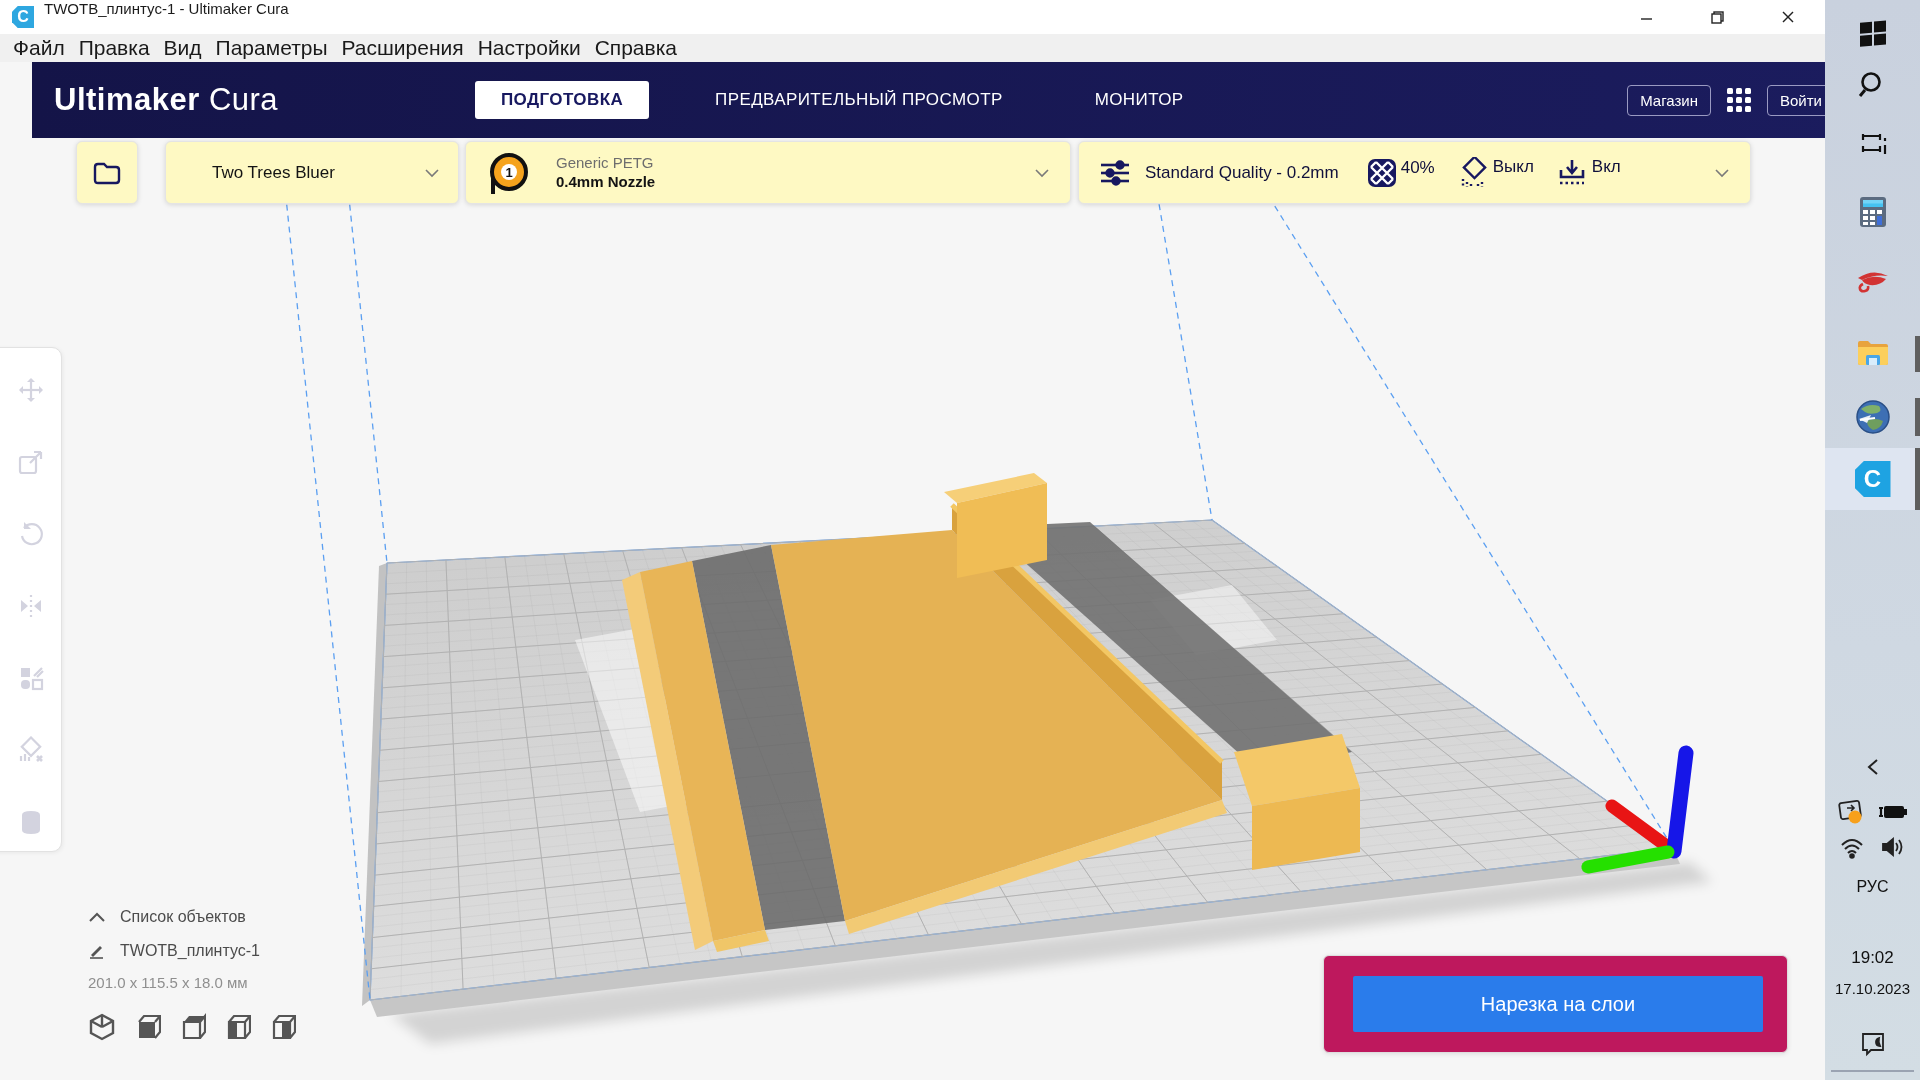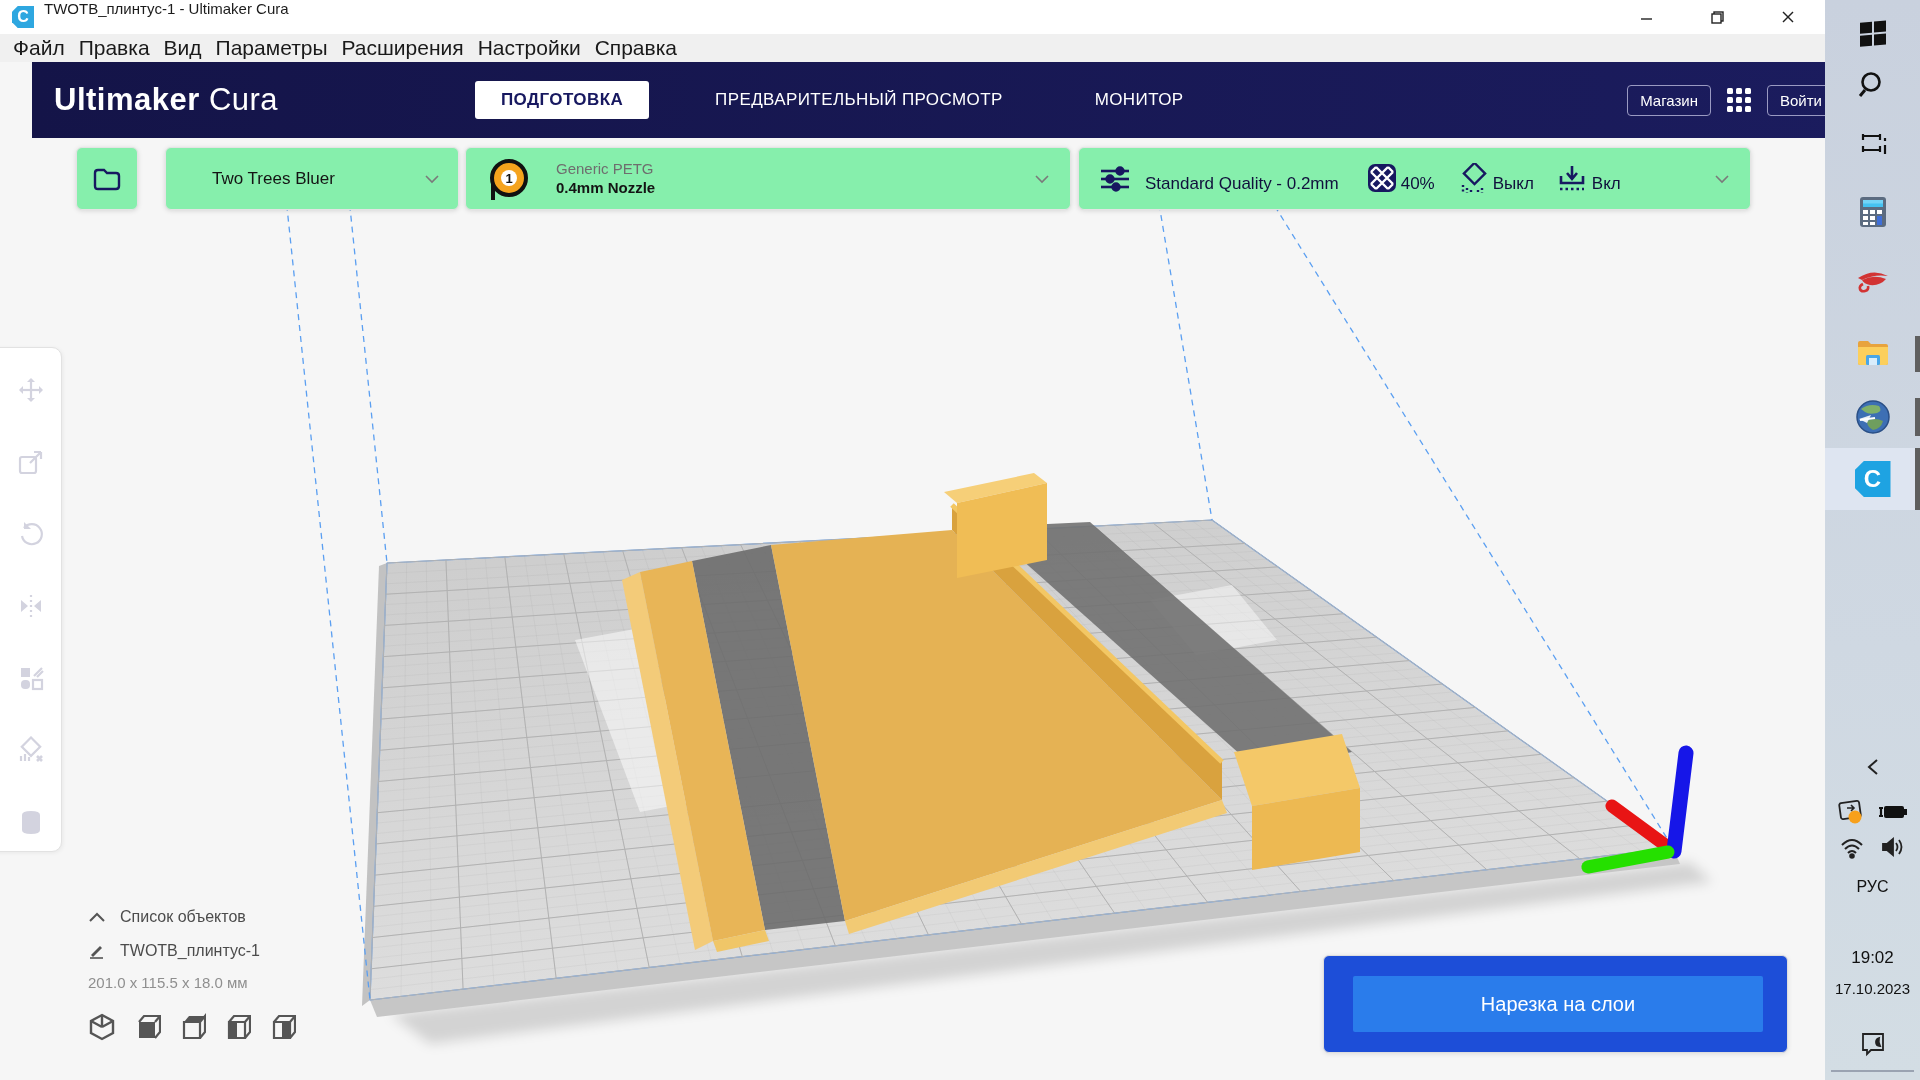--- a/index.html
+++ b/index.html
@@ -27,32 +27,32 @@
   #logo b { font-weight:700; } #logo span { font-weight:300; }
   #stage-tabs { position:absolute; left:430px; top:0; height:76px; display:flex; align-items:center;padding-left:13px; }
   .stage-tab { font-size:17px; color:#fff; font-weight:500; letter-spacing:.4px; padding:9px 26px; border-radius:3px; }
   .stage-tab.active { background:#fff; color:#171860; font-weight:600; }
   #header-right { position:absolute; right:22px; top:0; height:76px; display:flex; align-items:center; gap:16px; }
   .hdr-btn { border:1px solid #9a9ac2; border-radius:4px; color:#fff; font-size:15px; padding:6px 12px; background:transparent; }
   #apps-grid { width:24px; height:24px; display:grid; grid-template-columns:repeat(3,6px); grid-template-rows:repeat(3,6px); gap:3px; }
   #apps-grid i { background:#fff; border-radius:1.5px; }
 
   
-  .card { position:absolute; top:147px; height:63px; background:#86efac; border:1px solid #e4e4e4; border-radius:6px;
+  .card { position:absolute; top:141px; height:63px; background:#fef9c3; border:1px solid #e4e4e4; border-radius:6px;
           box-shadow:0 1px 5px rgba(0,0,0,.13); display:flex; align-items:center; }
   #card-open { left:76px; width:62px; justify-content:center; }
   #card-printer { left:165px; width:294px; padding:0 18px; }
   #card-material { left:465px; width:606px; padding:0 20px; }
   #card-settings { left:1078px; width:673px; padding:0 20px; }
   .chev { margin-left:auto; stroke:#7a7a7a; }
   #printer-name { font-size:17px; color:#141414; margin-left:28px; }
   #mat-text { margin-left:24px; line-height:1.25; }
   #mat-line1 { font-size:15px; color:#6e6e6e; }
   #mat-line2 { font-size:15px; color:#141414; font-weight:bold; }
-  .set-label { font-size:17px; color:#10103c;margin-top:11px; }
+  .set-label { font-size:17px; color:#10103c; }
   .set-group { display:flex; align-items:flex-start; gap:4px; }
 
   
   #viewport { position:absolute; left:0; top:138px; width:1825px; height:942px; background:#f6f6f6; }
   #scene { position:absolute; left:0; top:0; }
 
   
   #tool-panel { position:absolute; left:-12px; top:209px; width:74px; height:505px; background:#fff;
                 border:1px solid #e2e2e2; border-radius:0 10px 10px 0; box-shadow:1px 1px 4px rgba(0,0,0,.06);
                 display:flex; flex-direction:column; align-items:flex-end; padding:28px 16px; gap:44px; }
@@ -62,21 +62,21 @@
   
   #objlist { position:absolute; left:88px; top:762px; color:#4c4c4c; }
   .obj-row { display:flex; align-items:center; gap:14px; height:34px; }
   #objlist .hdr { font-size:16px; color:#4c4c4c; }
   #obj-name { font-size:16px; color:#4c4c4c; }
   #obj-dims { font-size:15px; color:#8f8f8f; margin-top:6px; }
   #view-cubes { display:flex; gap:17px; margin-top:22px; }
   .cube { width:28px; height:28px; }
 
   
-  #slice-panel { position:absolute; left:1323px; top:817px; width:465px; height:98px; background:#1d4ed8;
+  #slice-panel { position:absolute; left:1323px; top:817px; width:465px; height:98px; background:#be185d;
                  border:1px solid #dedede; border-radius:6px; box-shadow:0 1px 5px rgba(0,0,0,.10); }
   #slice-btn { position:absolute; left:29px; top:20px; width:410px; height:56px; background:#2a7ceb; border:none;
                border-radius:2px; color:#fff; font-size:20px; font-family:"Liberation Sans",sans-serif; }
 
   
   #taskbar { position:absolute; right:0; top:0; width:95px; height:1080px;
              background:linear-gradient(180deg,#c9d1de,#cfd8e2 60%,#d3dde4); }
   .tb-item { position:absolute; left:0; width:95px; display:flex; align-items:center; justify-content:center; }
   .run-bar { position:absolute; right:0; width:5px; background:#5f5f5f; }
   #tb-cura-tile { position:absolute; left:0; top:448px; width:95px; height:62px; background:#dee5f1; }

